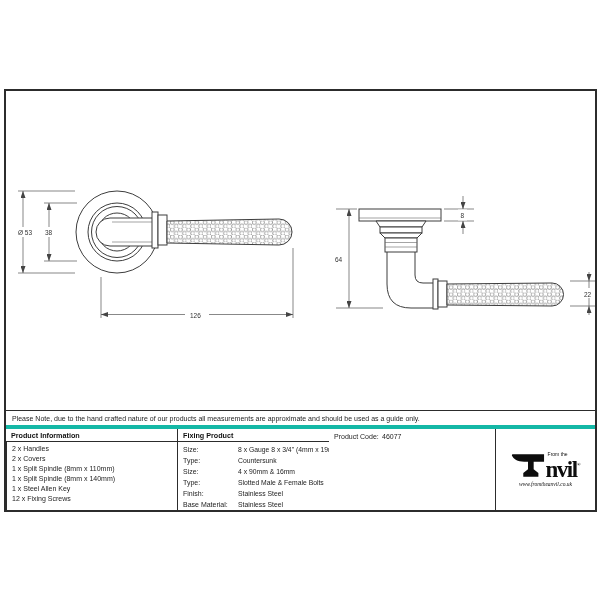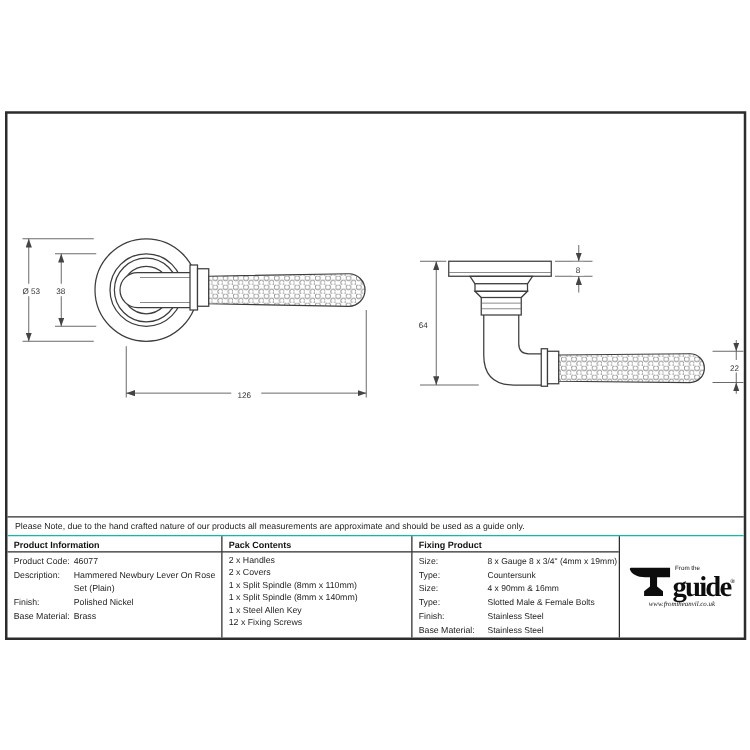--- a/index.html
+++ b/index.html
@@ -17,21 +17,21 @@
   .dwg{position:absolute;left:0;top:0;}
   .dimtxt{font-family:"Liberation Sans",sans-serif;font-size:6.5px;fill:#333;}
   .note{
     height:15px;border-top:1px solid #2c2c2c;box-sizing:border-box;
     font-size:7px;display:flex;align-items:center;padding-left:6px;color:#1d1d1d;
   }
   .tbl{
     flex:1;display:grid;
     grid-template-columns:171px 152px 166px 1fr;
     grid-template-rows:13px 1fr;
-    border-top:1px solid #14b8a6;
+    border-top:4px solid #14b8a6;
   }
   .hd{
     font-weight:bold;font-size:7.2px;color:#111;
     padding:2px 0 0 5px;border-bottom:1px solid #2c2c2c;box-sizing:border-box;
   }
   .bd{font-size:7px;color:#1d1d1d;padding:2px 3px 0 5px;box-sizing:border-box;overflow:hidden;}
   .bl{border-left:1px solid #2c2c2c;}
   .kv{display:flex;line-height:11px;}
   .kv .k{flex:0 0 48px;}
   .kv .v{flex:1;}
@@ -139,31 +139,30 @@
     </svg>
   </div>
 
   <div class="note">
     <span>Please Note, due to the hand crafted nature of our products all measurements are approximate and should be used as a guide only.</span>
   </div>
 
   <div class="tbl">
 
     <div class="hd">Product Information</div>
-    <div class="hd bl">Pack Contents</div>
     <div class="hd bl">Fixing Product</div>
 
     <div class="logo-cell">
       <div class="logo-row">
         <svg width="34" height="27" viewBox="0 0 36 28">
           <path d="M35,2 L35,10 L24,10 L24,18 L29,22 L29,26 L13,26 L13,22 L18,18 L18,10 L14,10 C7,10 2.5,7.5 1,3.5 C0.6,2.4 1.4,2 2.5,2 Z" fill="#0d0d0d"></path>
         </svg>
         <div class="logo-right">
           <div class="fromthe">From the</div>
-          <div class="nvil"><span>guide</span><span class="reg">®</span></div>
+          <div class="nvil"><span>nvil</span><span class="reg">®</span></div>
         </div>
       </div>
       <div class="website">www.fromtheanvil.co.uk</div>
     </div>
 
     <div class="bd">
       <div class="kv">
         <span class="k">Product Code:</span>
         <span class="v">46077</span>
       </div>

